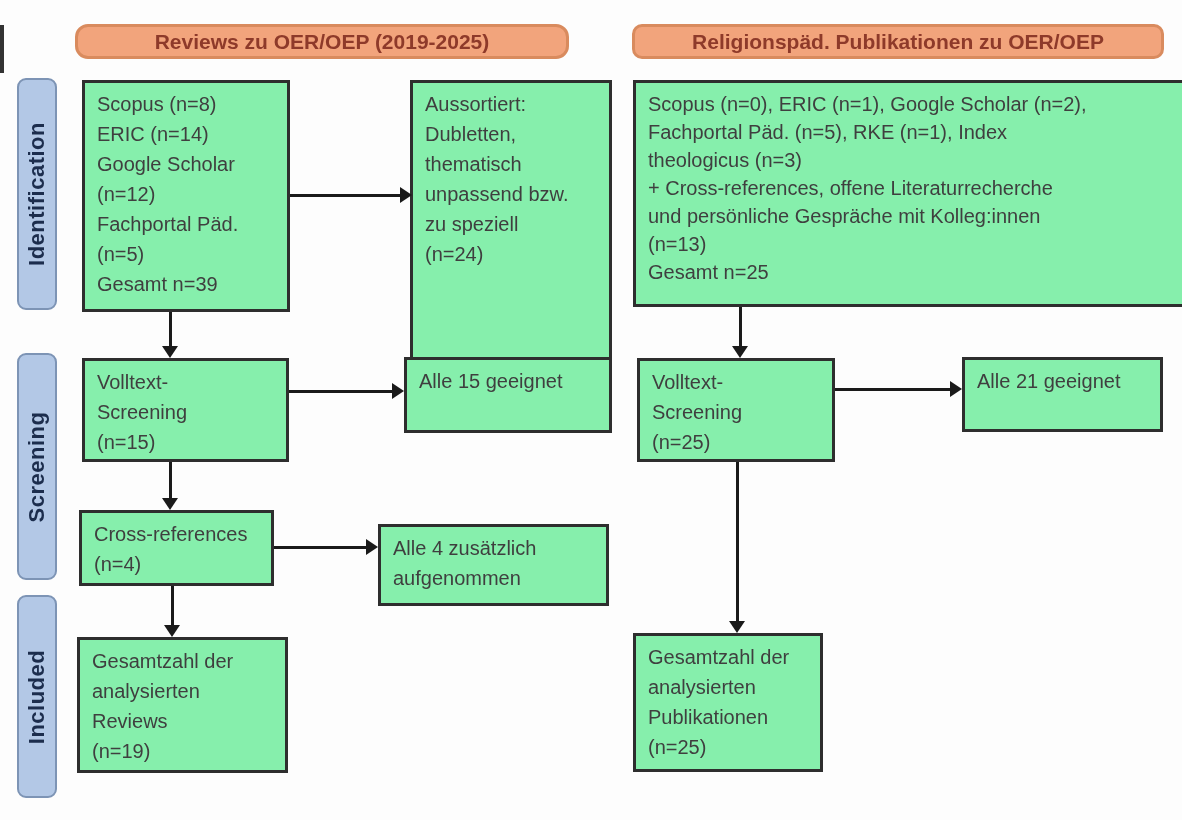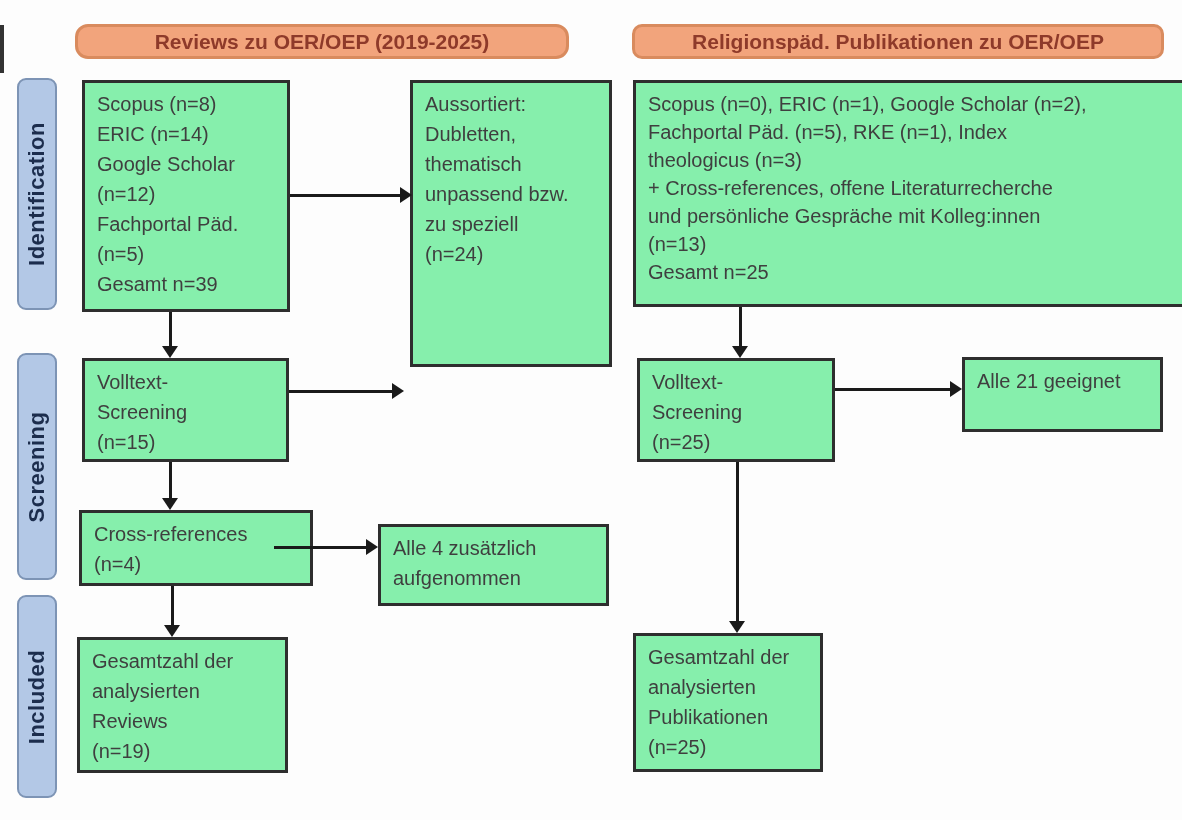--- a/index.html
+++ b/index.html
@@ -35,21 +35,21 @@
 
   .fbox{
     position:absolute;background:#86efac;border:3px solid var(--box-border);
     box-sizing:border-box;color:var(--box-text);font-weight:400;font-size:20px;
     white-space:pre-line;padding:6px 12px;line-height:30px;overflow:hidden;
   }
   .b-left-sources{left:82px;top:80px;width:208px;height:232px;}
   .b-left-excluded{left:410px;top:80px;width:202px;height:287px;}
   .b-left-fulltext{left:82px;top:358px;width:207px;height:104px;}
   .b-left-eligible{left:404px;top:357px;width:208px;height:76px;}
-  .b-left-crossref{left:79px;top:510px;width:234px;height:76px;}
+  .b-left-crossref{left:79px;top:510px;width:195px;height:76px;}
   .b-left-added{left:378px;top:524px;width:231px;height:82px;}
   .b-left-included{left:77px;top:637px;width:211px;height:136px;}
   .b-right-sources{left:633px;top:80px;width:632px;height:227px;line-height:28px;padding-top:7px;}
   .b-right-fulltext{left:637px;top:358px;width:198px;height:104px;}
   .b-right-eligible{left:962px;top:357px;width:201px;height:75px;}
   .b-right-included{left:633px;top:633px;width:190px;height:139px;}
 
   .hline{position:absolute;height:3px;background:var(--arrow);}
   .vline{position:absolute;width:3px;background:var(--arrow);}
   .head-right{position:absolute;width:0;height:0;border-top:8px solid transparent;
@@ -86,20 +86,21 @@
 Gesamt n=39</div>
   <div class="fbox b-left-excluded">Aussortiert:
 Dubletten,
 thematisch
 unpassend bzw.
 zu speziell
 (n=24)</div>
   <div class="fbox b-left-fulltext">Volltext-
 Screening
 (n=15)</div>
+  <div class="fbox b-left-eligible">Alle 15 geeignet</div>
   <div class="fbox b-left-crossref">Cross-references
 (n=4)</div>
   <div class="fbox b-left-added">Alle 4 zusätzlich
 aufgenommen</div>
   <div class="fbox b-left-included">Gesamtzahl der
 analysierten
 Reviews
 (n=19)</div>
 
   <div class="fbox b-right-sources">Scopus (n=0), ERIC (n=1), Google Scholar (n=2),

